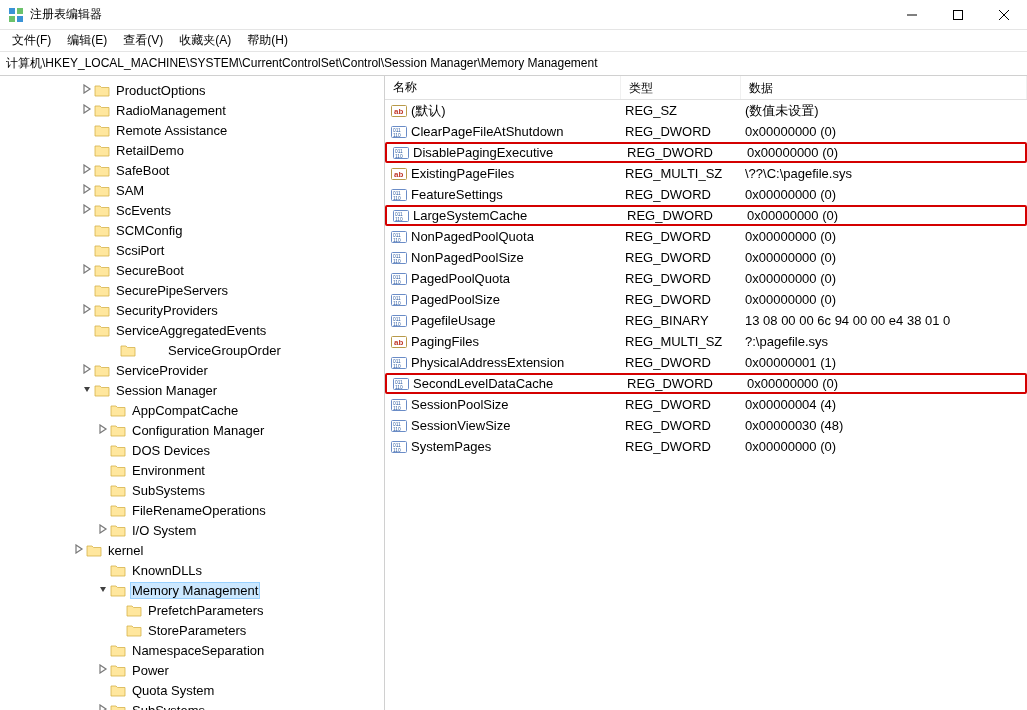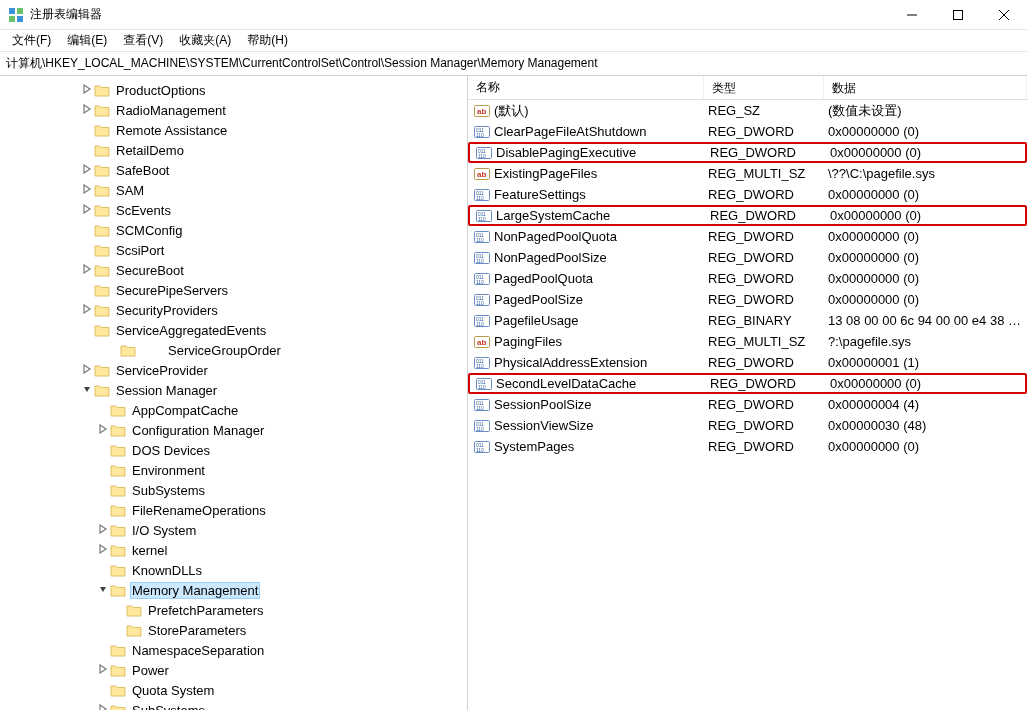--- a/index.html
+++ b/index.html
@@ -11,21 +11,21 @@
   .winbtns { display: flex; }
   .winbtn { width: 46px; height: 30px; display:flex; align-items:center; justify-content:center; font-size:10px; color:#000; }
   .winbtn svg { display:block; }
   
   .menubar { height: 22px; display:flex; align-items:center; padding: 0 4px; border-bottom: 1px solid #e5e5e5; }
   .menubar .menu-item { font-size:12px; padding: 2px 8px; }
   
   .addressbar { height: 24px; border-bottom: 1px solid #d0d0d0; display:flex; align-items:center; padding: 0 6px; font-size:12px; color:#000; }
   
   .main { display:flex; height: calc(710px - 30px - 22px - 24px); }
-  .tree-pane { width: 468px; overflow:auto; border-right: 1px solid #d0d0d0; }
+  .tree-pane { width: 385px; overflow:auto; border-right: 1px solid #d0d0d0; }
   .list-pane { flex:1; overflow:auto; position:relative; }
   
   .tree { font-size: 13px; padding-top: 4px; }
   .tree-row { display:flex; align-items:center; height: 20px; white-space:nowrap; }
   .exp { width: 14px; text-align:center; color:#666; font-size:11px; cursor:pointer; user-select:none; display:inline-block;}
   .exp.blank { color:transparent; }
   .folder-icon { width:16px; height:14px; margin-right:4px; flex-shrink:0; }
   .tree-label { padding: 1px 2px; }
   .tree-label.selected { background:#cce8ff; border:1px solid #99d1ff; padding: 0 1px; }
   
@@ -277,21 +277,21 @@
         </div>
         <div class="tree-row" style="padding-left: 96px;">
           <span class="exp"><svg width="10" height="10">
               <path d="M2 1 L8 5 L2 9 Z" fill="none" stroke="#787878" stroke-width="1.2"></path>
             </svg></span>
           <span class="folder-icon"><svg width="16" height="14" viewBox="0 0 16 14">
               <use href="#folder-svg"></use>
             </svg></span>
           <span class="tree-label">I/O System</span>
         </div>
-        <div class="tree-row" style="padding-left: 96px;">
+        <div class="tree-row" style="padding-left: 72px;">
           <span class="exp"><svg width="10" height="10">
               <path d="M2 1 L8 5 L2 9 Z" fill="none" stroke="#787878" stroke-width="1.2"></path>
             </svg></span>
           <span class="folder-icon"><svg width="16" height="14" viewBox="0 0 16 14">
               <use href="#folder-svg"></use>
             </svg></span>
           <span class="tree-label">kernel</span>
         </div>
         <div class="tree-row" style="padding-left: 96px;">
           <span class="exp blank"> </span>

